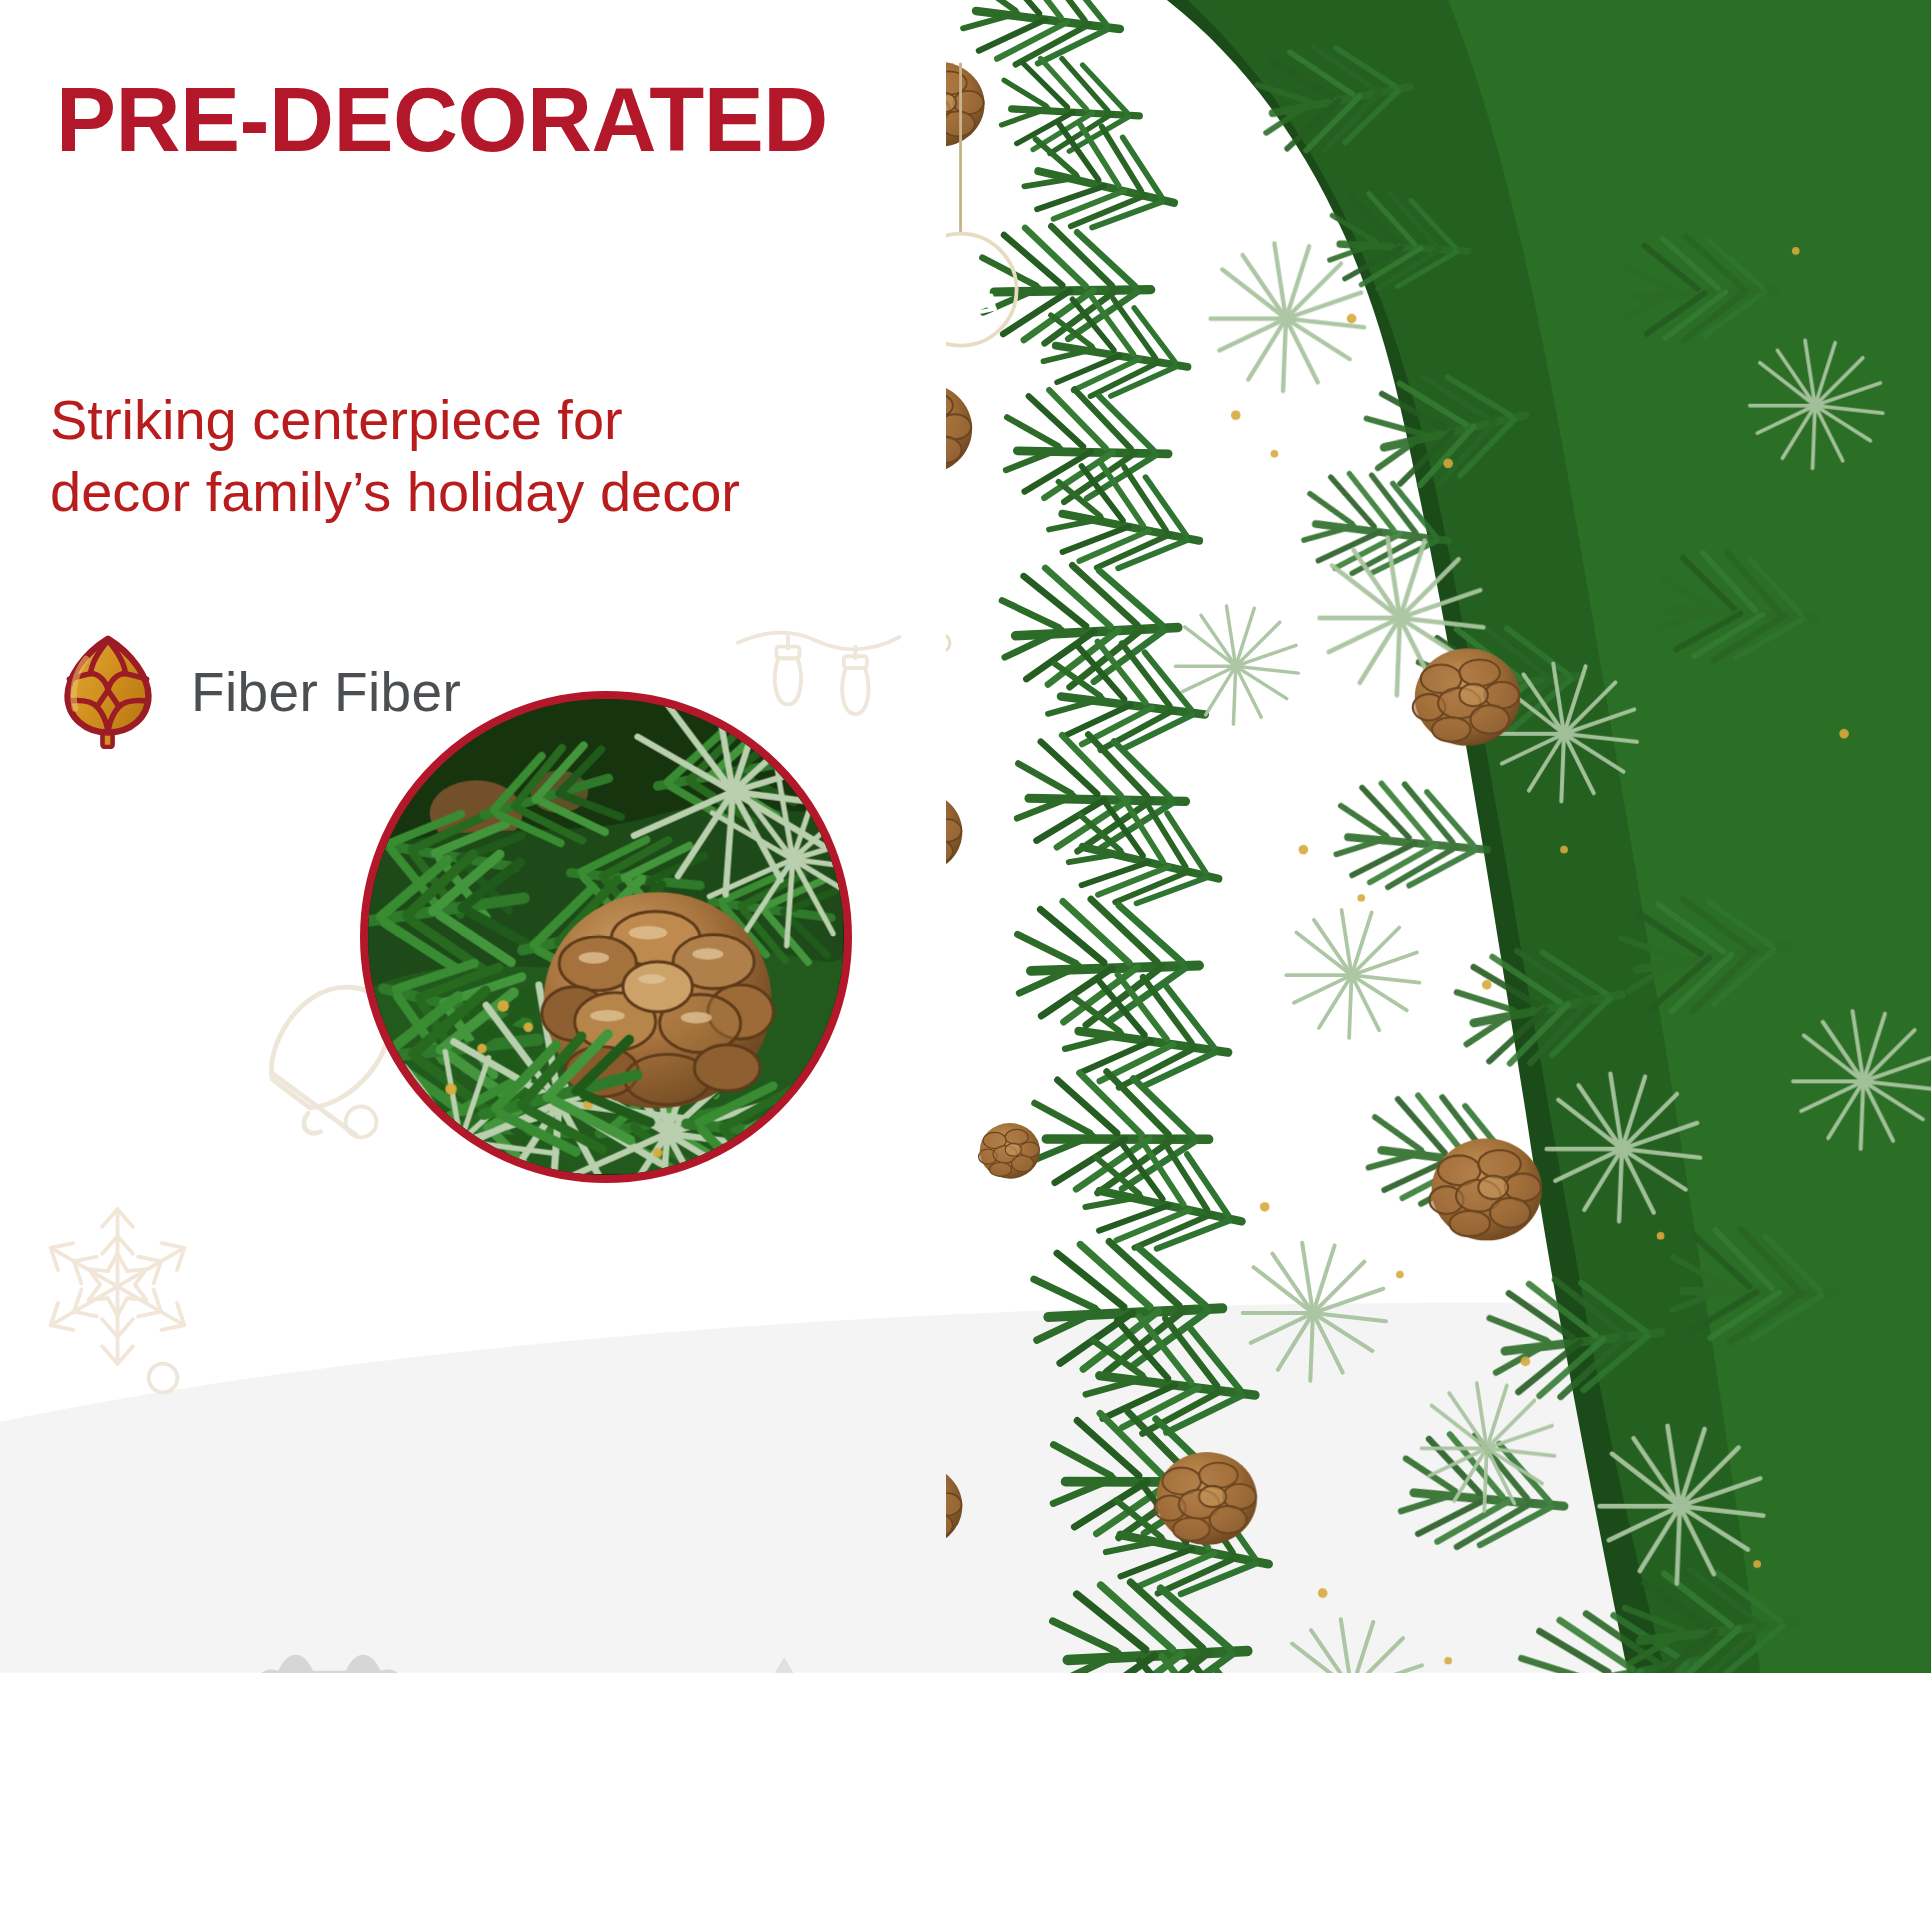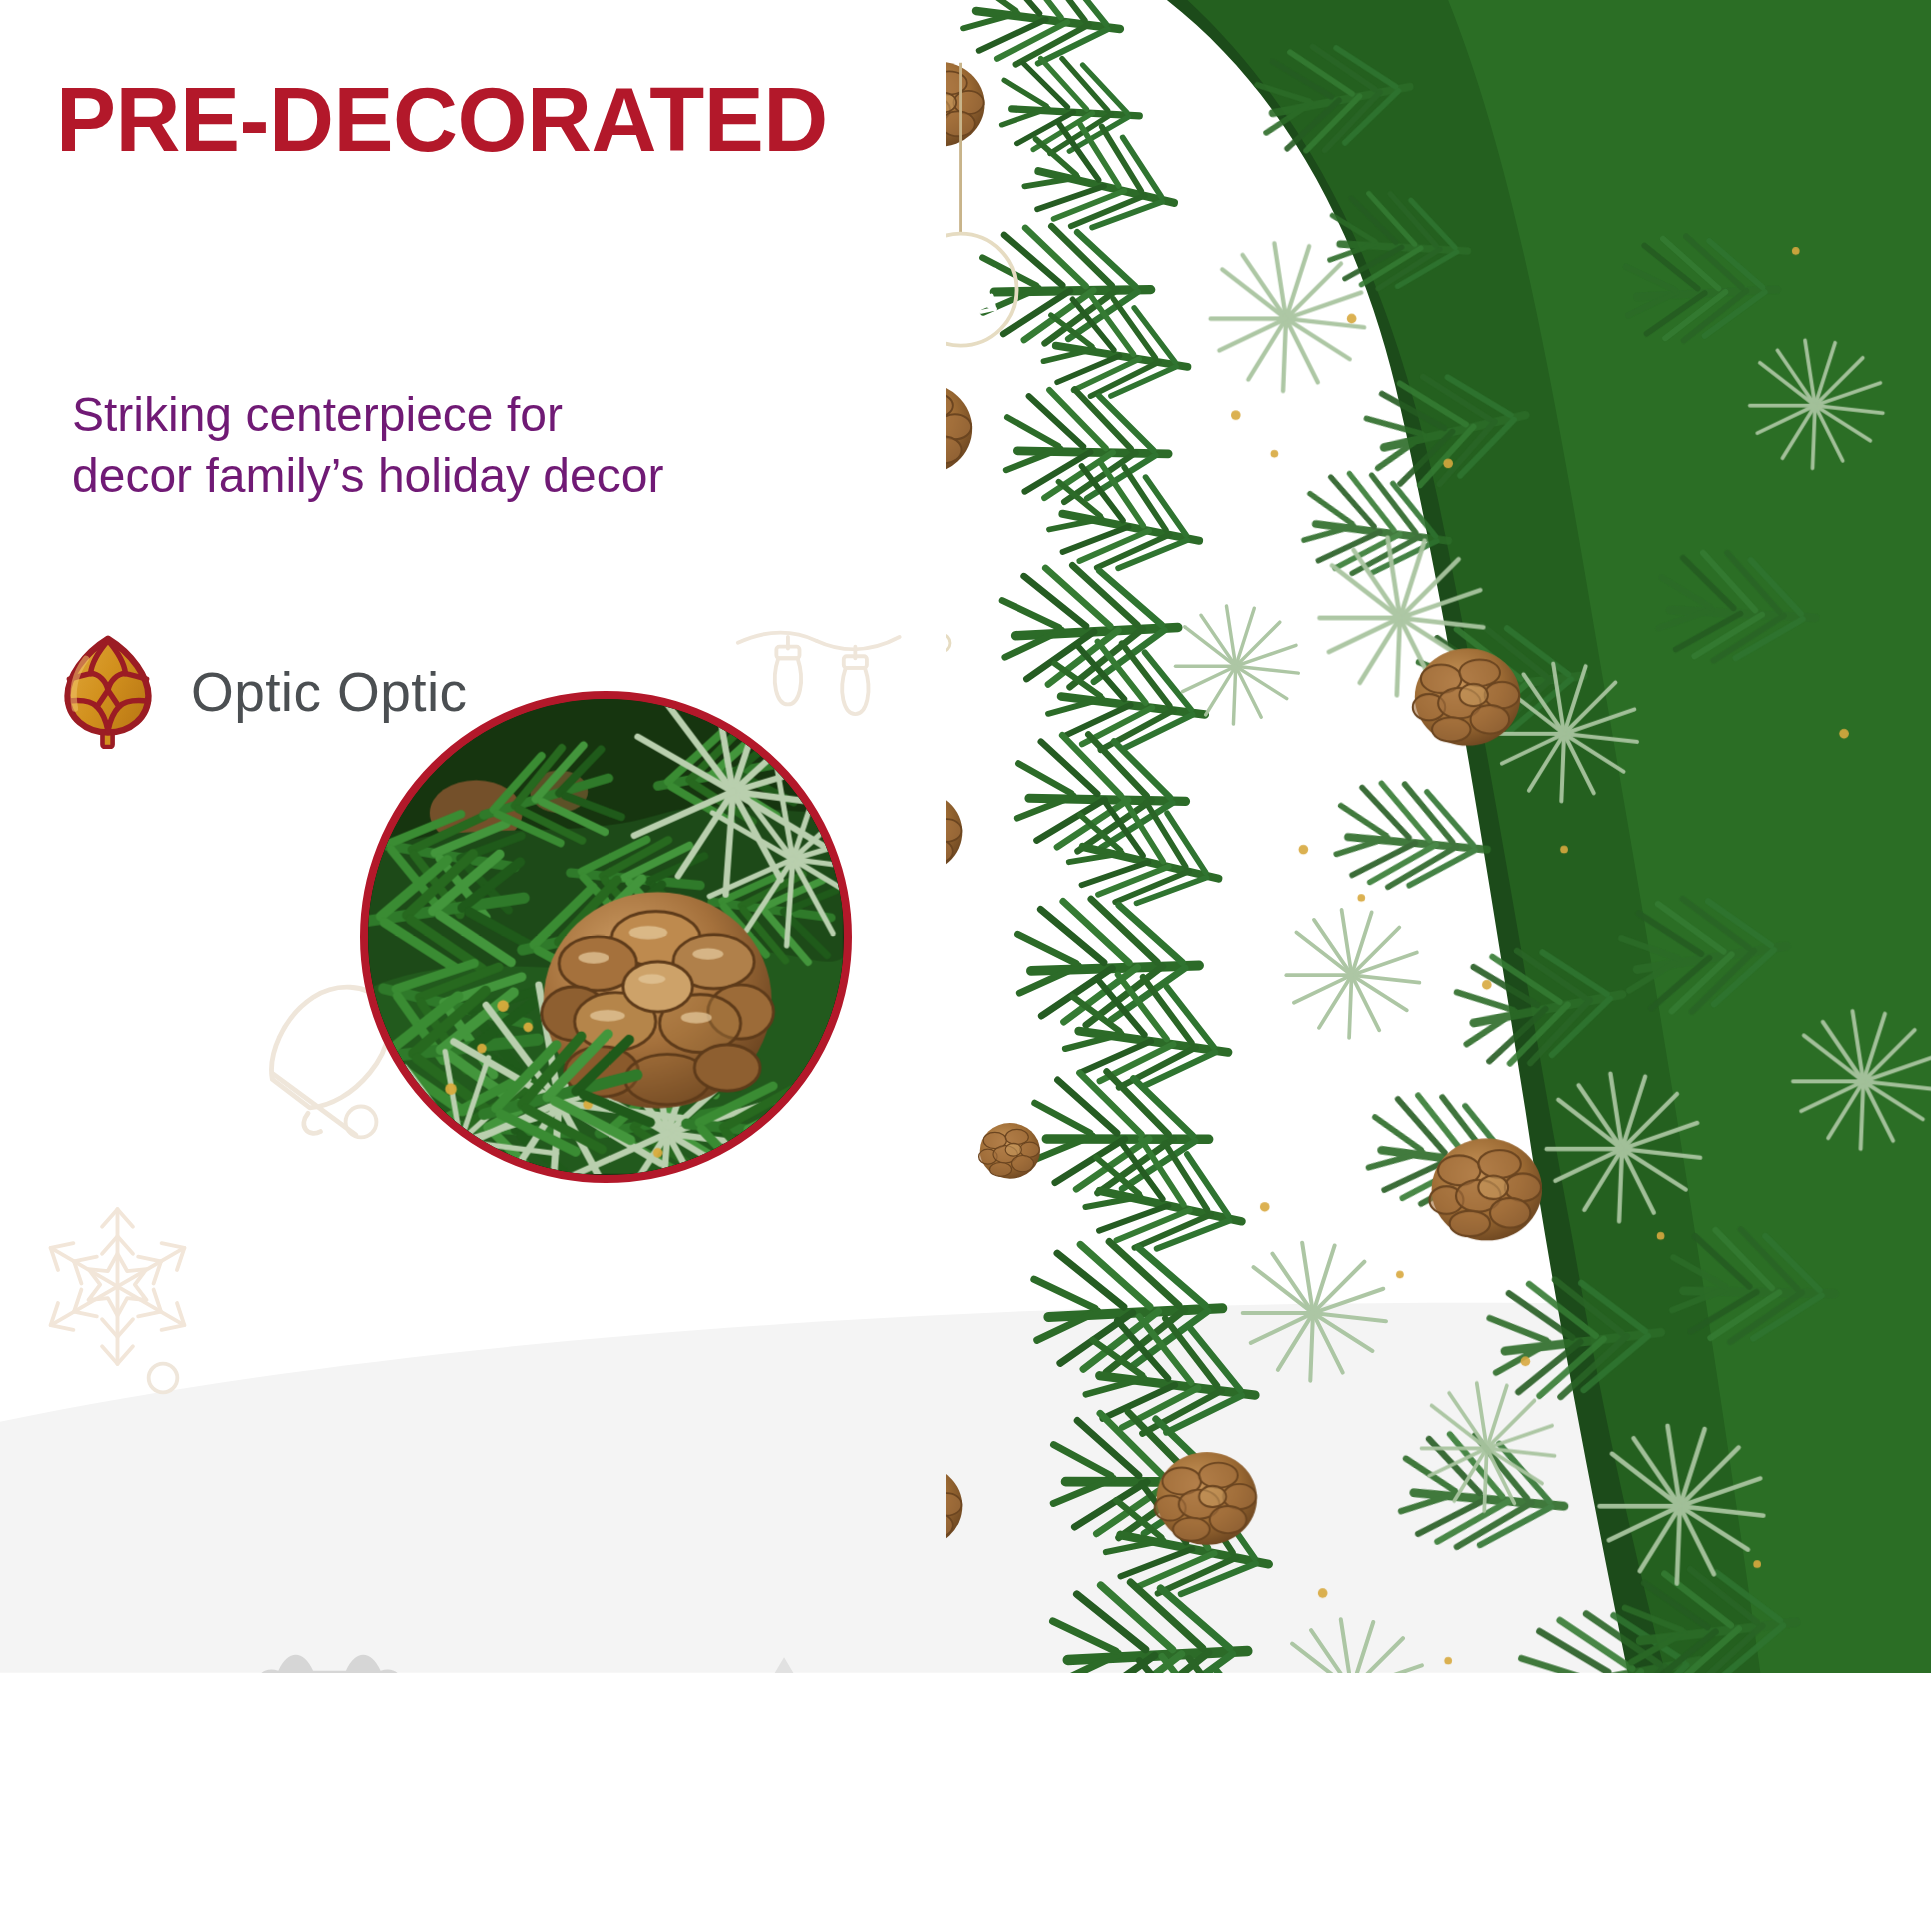--- a/index.html
+++ b/index.html
@@ -43,27 +43,27 @@
     width: 966px;
     font-size: 90px;
     line-height: 1.12;
     font-weight: 700;
     letter-spacing: -0.5px;
     color: #B3182A;
     font-family: "Liberation Sans", sans-serif;
   }
   .subhead {
     position: absolute;
-    left: 72px;
+    left: 50px;
     top: 384px;
     width: 888px;
-    font-size: 48px;
+    font-size: 56px;
     line-height: 1.28;
     font-weight: 300;
-    color: #701a75;
+    color: #b91c1c;
     font-family: "Liberation Sans", sans-serif;
   }
 
   
   .feature-row {
     position: absolute;
     left: 58px;
     top: 635px;
     display: flex;
     align-items: center;
@@ -675,17 +675,17 @@
         <path d="M10 48 C 24 44, 33 42, 33 42 C 42 42, 50 50, 52 60"></path>
         <path d="M94 48 C 80 44, 71 42, 71 42 C 62 42, 54 50, 52 60"></path>
         <path d="M8 72 C 24 70, 34 72, 40 78 C 46 84, 50 94, 52 104"></path>
         <path d="M96 72 C 80 70, 70 72, 64 78 C 58 84, 54 94, 52 104"></path>
         <path d="M52 60 C 48 66, 44 72, 40 78"></path>
         <path d="M52 60 C 56 66, 60 72, 64 78"></path>
       </g>
 
       <path d="M28 26 C 16 42, 12 60, 16 80" stroke="#F0C36A" stroke-width="7" fill="none" opacity="0.55" stroke-linecap="round"></path>
     </svg>
-    <span class="feature-label">Optic Optic</span>
+    <span class="feature-label">Fiber Fiber</span>
   </div>
 
 </div>
 
 
 </body></html>

